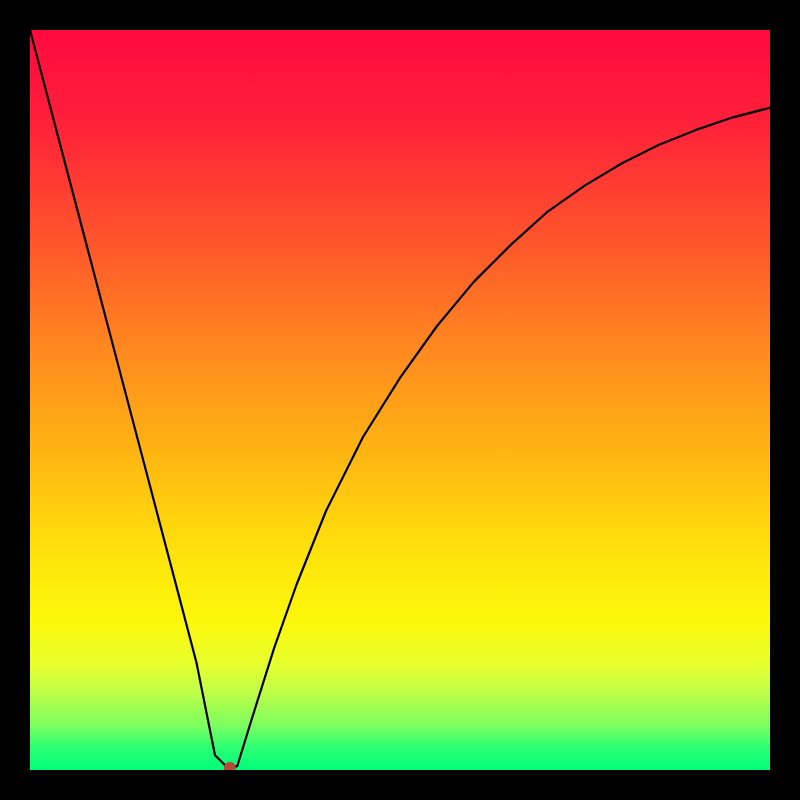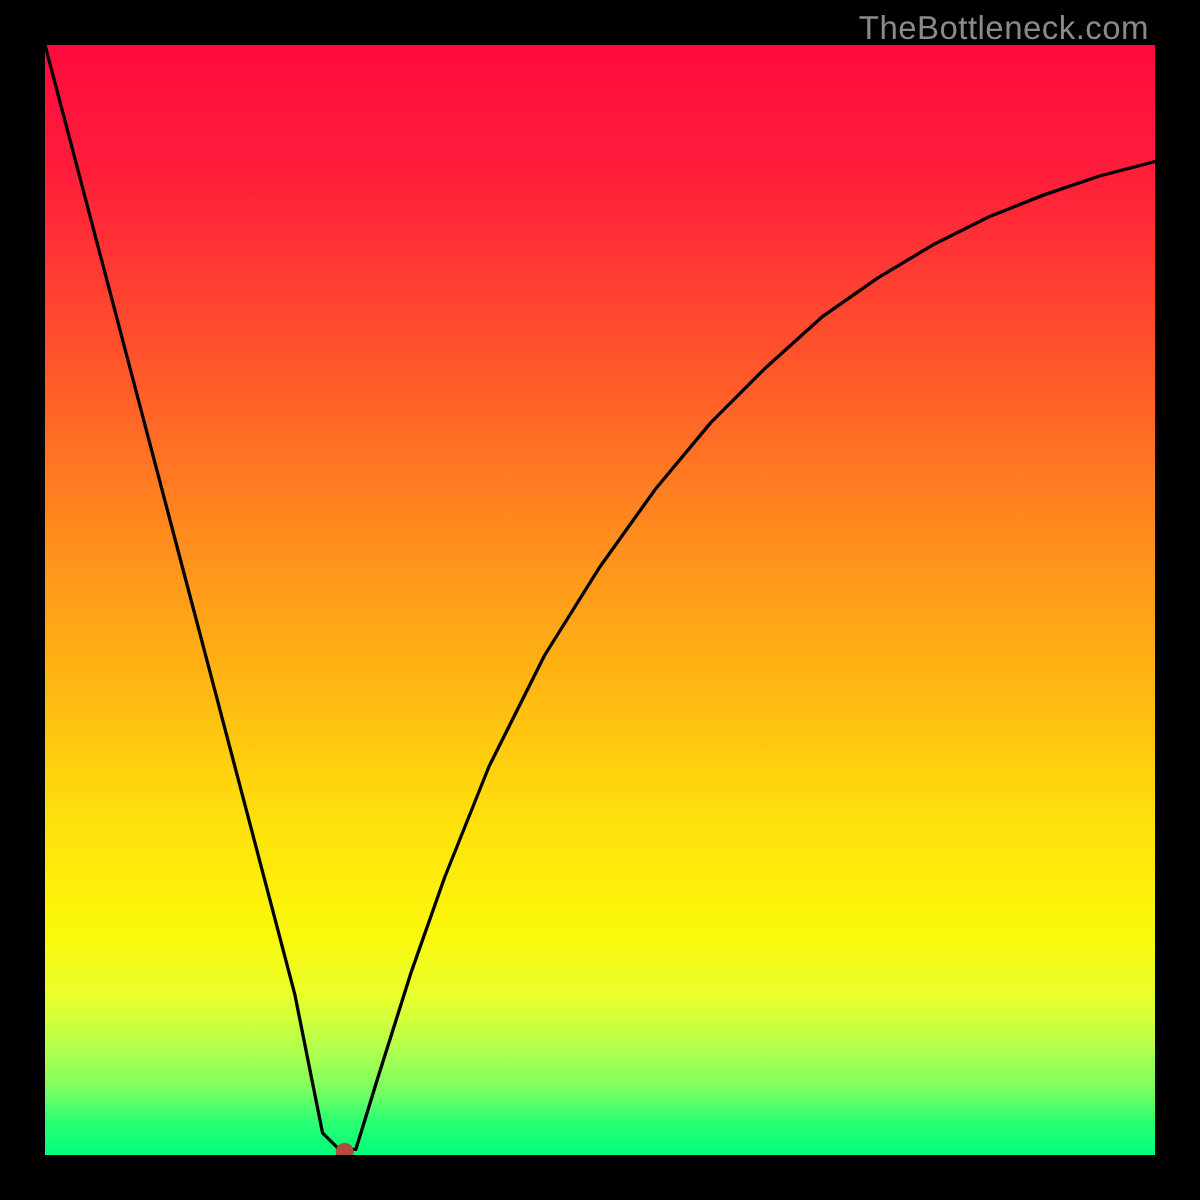--- a/index.html
+++ b/index.html
@@ -63,15 +63,14 @@
 
 <div class="frame">
 
   <div class="plot-area">
     <svg class="curve" viewBox="0 0 740 740" preserveAspectRatio="none">
       <path id="curve-path" fill="none" stroke="#000" stroke-width="2.2" stroke-linecap="round" stroke-linejoin="round" d="M0.00 0.00 L18.50 70.30 L37.00 140.60 L55.50 210.90 L74.00 281.20 L92.50 351.50 L111.00 421.80 L129.50 492.10 L148.00 562.40 L166.50 632.70 L185.00 725.20 L196.10 736.30 L207.20 736.30 L222.00 688.20 L244.20 617.90 L266.40 555.00 L296.00 481.00 L333.00 407.00 L370.00 347.80 L407.00 296.00 L444.00 251.60 L481.00 214.60 L518.00 181.30 L555.00 155.40 L592.00 133.20 L629.00 114.70 L666.00 99.90 L703.00 87.32 L740.00 77.70"></path>
       <circle id="marker-dot" r="6" cx="199.80" cy="737.78" fill="#b34a3a"></circle>
     </svg>
   </div>
 
-  <div class="watermark">TheBottleneck.com</div>
 
 </div>
 
 </body></html>

